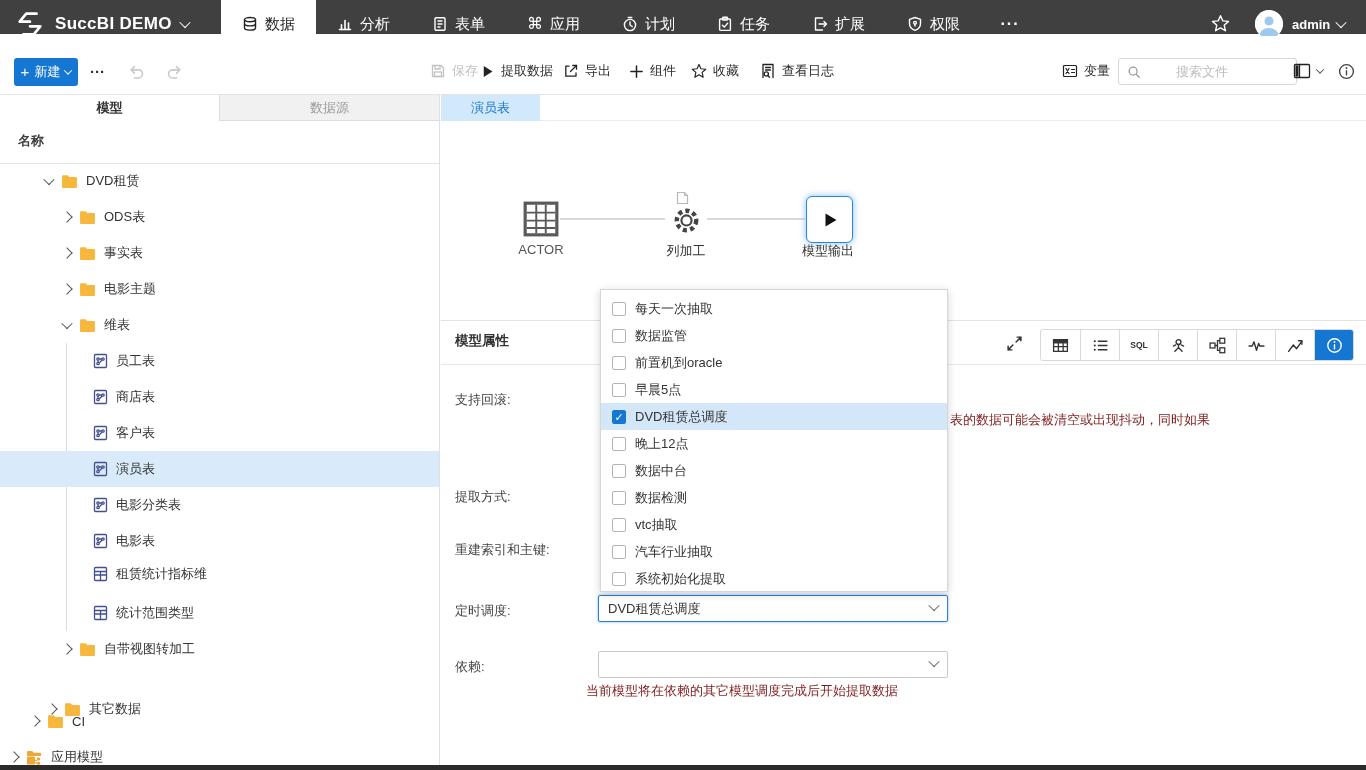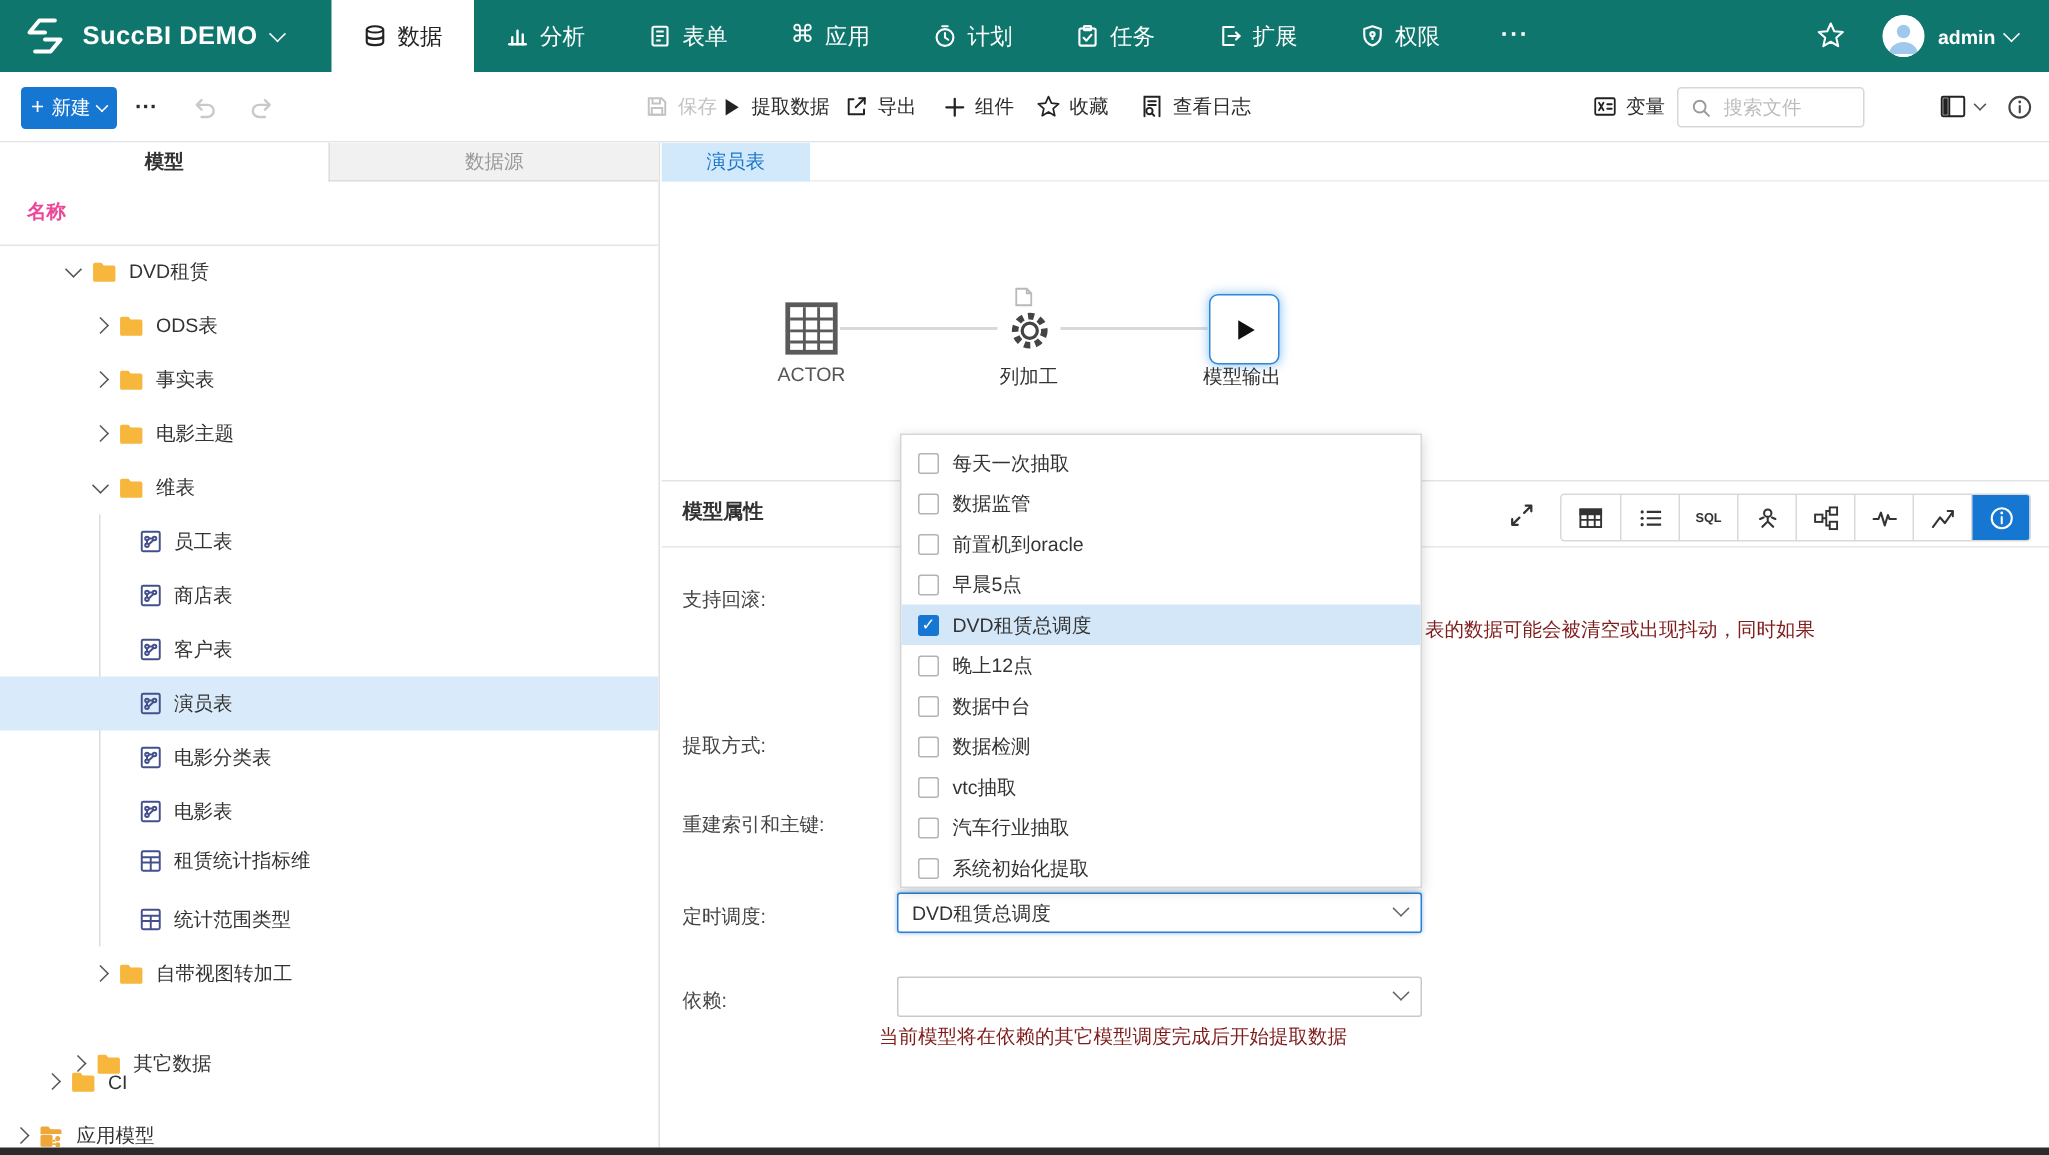--- a/index.html
+++ b/index.html
@@ -1,51 +1,51 @@
 <!DOCTYPE html>
 <html><head>
 <meta charset="utf-8">
 <style>
   html,body{margin:0;padding:0;background:#888;}
   .page{position:relative;width:1366px;height:770px;background:#fff;overflow:hidden;
         font-family:"Liberation Sans","DejaVu Sans",sans-serif;color:#333;font-size:13px;}
   svg{display:block;}
   
-  .topbar{position:absolute;left:0;top:0;width:100%;height:48px;background:#0f766e;color:#fff;}
+  .topbar{position:absolute;left:0;top:0;width:100%;height:34px;background:#404040;color:#fff;}
   .brand{position:absolute;left:14px;top:0;height:48px;display:flex;align-items:center;gap:9px;cursor:pointer;}
   .brand-name{font-size:17px;font-weight:bold;letter-spacing:.3px;}
   .chev{display:inline-block;width:7px;height:7px;border-right:1.6px solid currentColor;border-bottom:1.6px solid currentColor;}
   .chev.down{transform:rotate(45deg) translate(-1px,-1px);}
   .chev.right{transform:rotate(-45deg);}
   .navtabs{position:absolute;left:221px;top:0;display:flex;height:48px;}
   .navtab{width:95px;height:48px;display:flex;align-items:center;justify-content:center;gap:7px;font-size:15px;cursor:pointer;}
   .navtab.active{background:#fff;color:#222;}
   .nav-more{position:absolute;left:990px;top:0;width:40px;height:48px;display:flex;align-items:center;justify-content:center;
             font-size:16px;font-weight:bold;letter-spacing:1px;cursor:pointer;}
   .tb-star{position:absolute;left:1211px;top:14px;cursor:pointer;}
   .avatar{position:absolute;left:1255px;top:10px;width:28px;height:28px;border-radius:50%;overflow:hidden;background:#fff;}
   .username{position:absolute;left:1292px;top:0;height:48px;display:flex;align-items:center;gap:7px;font-size:13px;cursor:pointer;}
   
   .toolbar{position:absolute;left:0;top:48px;width:100%;height:47px;background:#fff;border-bottom:1px solid #e3e3e3;box-sizing:border-box;}
   .btn-new{position:absolute;left:14px;top:10px;width:64px;height:28px;background:#1677d2;color:#fff;border-radius:3px;
            display:flex;align-items:center;justify-content:center;gap:5px;font-size:13px;cursor:pointer;}
   .tb-item{position:absolute;top:0;height:46px;display:flex;align-items:center;gap:6px;color:#2c2c2c;cursor:pointer;white-space:nowrap;}
   .tb-item.disabled{color:#c3c3c3;cursor:default;}
   .tb-icon{display:flex;align-items:center;}
-  .searchbox{position:absolute;left:1118px;top:10px;width:125px;height:27px;border:1px solid #d7d7d7;border-radius:3px;
+  .searchbox{position:absolute;left:1118px;top:10px;width:179px;height:27px;border:1px solid #d7d7d7;border-radius:3px;
              box-sizing:border-box;display:flex;align-items:center;gap:6px;padding:0 8px;justify-content:space-between;}
   .searchbox input{border:none;outline:none;width:110px;font-size:13px;font-family:inherit;color:#333;background:transparent;}
   .searchbox input::placeholder{color:#bdbdbd;}
   
   .sidebar{position:absolute;left:0;top:95px;width:440px;height:670px;background:#fff;border-right:1px solid #e0e0e0;box-sizing:border-box;overflow:hidden;}
   .side-tabs{position:absolute;left:0;top:0;width:100%;height:26px;display:flex;}
   .side-tab{flex:1;display:flex;align-items:center;justify-content:center;font-size:13px;cursor:pointer;box-sizing:border-box;}
   .side-tab.active{background:#fff;font-weight:bold;color:#333;}
   .side-tab.inactive{background:#f1f1f1;color:#9a9a9a;border-left:1px solid #ddd;border-bottom:1px solid #ddd;}
-  .name-hdr{position:absolute;left:18px;top:37px;font-weight:bold;color:#ec4899;}
+  .name-hdr{position:absolute;left:18px;top:37px;font-weight:bold;color:#404040;}
   .hdr-line{position:absolute;left:0;top:68px;width:100%;border-top:1px solid #e4e4e4;}
   .trow{position:absolute;left:0;width:100%;height:36px;display:flex;align-items:center;gap:8px;box-sizing:border-box;cursor:pointer;}
   .trow.sel{background:#d9ebfa;}
   .trow .chev{border-color:#555;flex:none;}
   .tlabel{color:#333;}
   .guide{position:absolute;left:66px;top:248px;height:288px;border-left:1px solid #dcdcdc;}
   
   .canvas{position:absolute;left:441px;top:95px;width:925px;height:670px;background:#fff;overflow:hidden;}
   .tabstrip{position:absolute;left:0;top:0;width:100%;height:26px;border-bottom:1px solid #ececec;box-sizing:border-box;}
   .doc-tab{position:absolute;left:0;top:0;width:99px;height:26px;background:#d2e9fb;color:#1b76c8;

